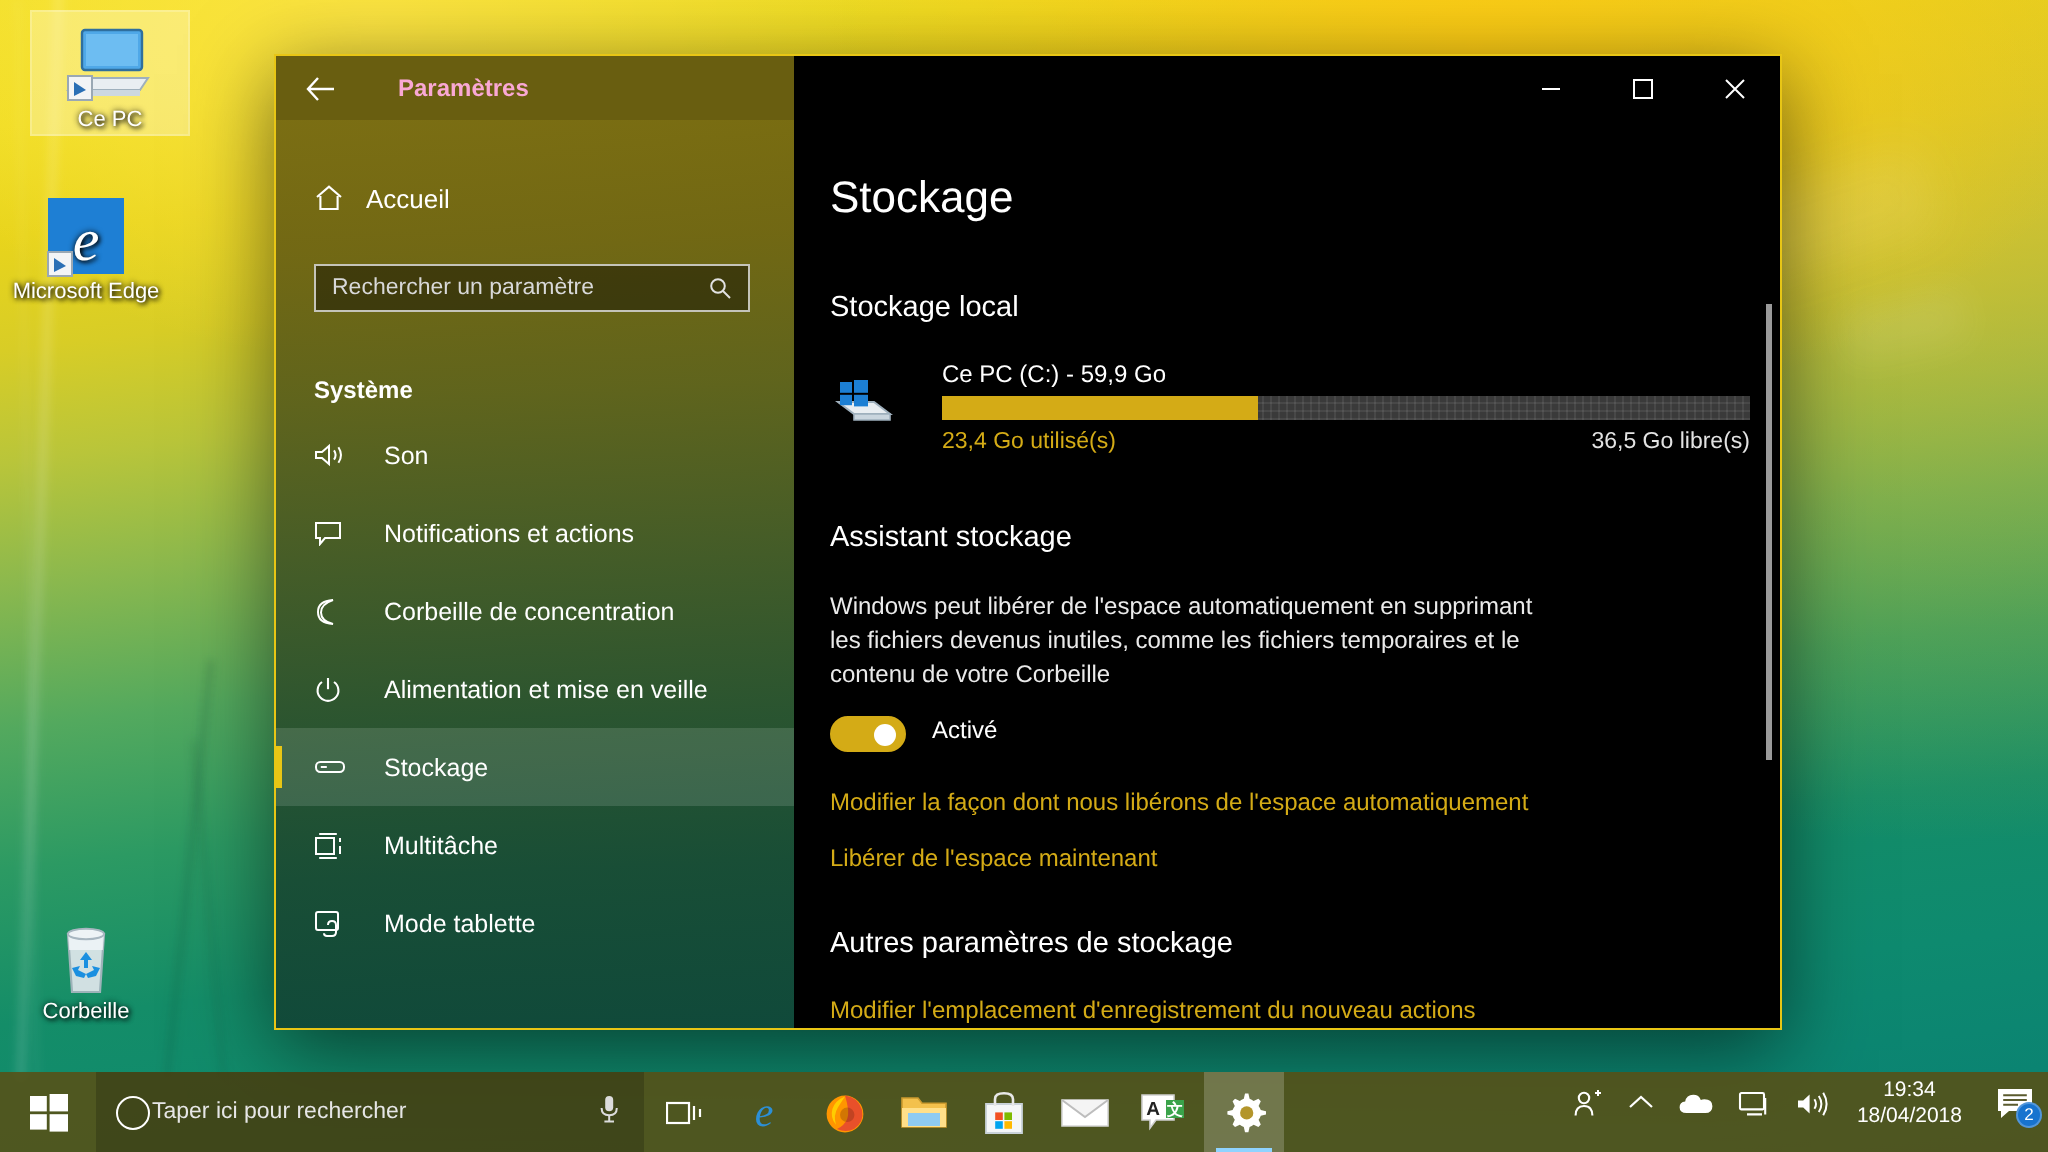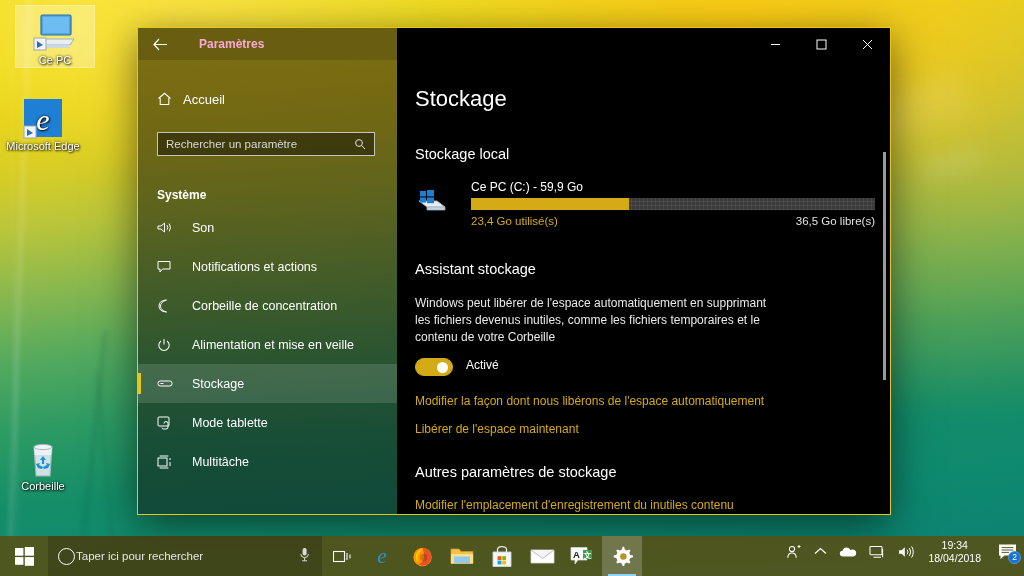--- a/index.html
+++ b/index.html
@@ -245,21 +245,21 @@
       <svg width="42" height="42" viewBox="0 0 42 42">
         <rect x="2" y="1" width="38" height="38" fill="#1e7fd4"></rect>
         <text x="21" y="32" font-family="Liberation Serif, serif" font-size="30" fill="#ffffff" text-anchor="middle" font-style="italic">e</text>
         <rect x="2" y="28" width="12" height="12" fill="#f2f4f6" stroke="#9aa8b4" stroke-width="1"></rect>
         <path d="M5 38 L5 31 L11 35 Z" fill="#2a6fb5"></path>
       </svg>
     </div>
     <div>Microsoft Edge</div>
   </div>
 
-  <div class="icon-cell" style="left:4px; top:432px;">
+  <div class="icon-cell" style="left:4px; top:452px;">
     <div class="glyph">
       <svg width="40" height="42" viewBox="0 0 40 42">
         <path d="M11 9 L29 9 L27 38 L13 38 Z" fill="#dfe7ec" stroke="#a8b6c0" stroke-width="1.1" opacity="0.93"></path>
         <path d="M11 9 L29 9 L28.4 17 L11.6 17 Z" fill="#f0f5f8" opacity="0.85"></path>
         <ellipse cx="20" cy="9" rx="9" ry="2.6" fill="#eef3f6" stroke="#a8b6c0" stroke-width="1"></ellipse>
         <g fill="#1a8fe0">
           <path d="M17 22 L20 18 L23 22 L21 22 L21 26 L19 26 L19 22 Z"></path>
           <path d="M15 30 L13 26 L17 25 L16 27 L20 29 L19 31 Z"></path>
           <path d="M25 30 L27 26 L23 25 L24 27 L20 29 L21 31 Z"></path>
         </g>
@@ -373,35 +373,35 @@
                 <rect x="1" y="3" width="14" height="5" rx="2.2" fill="none" stroke="#fff" stroke-width="1"></rect>
                 <path d="M3.4 5.5 L6.4 5.5" stroke="#fff" stroke-width="1"></path>
               </svg>
           </span>
           <span class="lbl">Stockage</span>
         </div>
 
         <div class="nav-item">
           <span class="ico">
             <svg width="15" height="14" viewBox="0 0 15 14">
+              <rect x="1" y="3" width="9" height="8" fill="none" stroke="#fff" stroke-width="1"></rect>
+              <path d="M2.6 1 L11.4 1 M2.6 13 L11.4 13 M13 3 L13 5 M13 7 L13 11" stroke="#fff" stroke-width="1"></path>
+            </svg>
+          </span>
+          <span class="lbl">Multitâche</span>
+        </div>
+
+        <div class="nav-item">
+          <span class="ico">
+            <svg width="15" height="14" viewBox="0 0 15 14">
               <rect x="1" y="1" width="11" height="9" rx="1" fill="none" stroke="#fff" stroke-width="1"></rect>
               <path d="M7 7.5 Q7 5.5 9 5.5 Q11 5.5 11 7.6 L11 11 Q11 13 9 13 L6.5 13 Q5 13 5 11.6" fill="none" stroke="#fff" stroke-width="1"></path>
             </svg>
           </span>
           <span class="lbl">Mode tablette</span>
-        </div>
-
-        <div class="nav-item">
-          <span class="ico">
-            <svg width="15" height="14" viewBox="0 0 15 14">
-              <rect x="1" y="3" width="9" height="8" fill="none" stroke="#fff" stroke-width="1"></rect>
-              <path d="M2.6 1 L11.4 1 M2.6 13 L11.4 13 M13 3 L13 5 M13 7 L13 11" stroke="#fff" stroke-width="1"></path>
-            </svg>
-          </span>
-          <span class="lbl">Multitâche</span>
         </div>
 
         <div class="nav-item">
           
           
         </div>
 
       </div>
     </div>
 
@@ -443,21 +443,21 @@
         <div class="switch">
           <div class="knob"></div>
         </div>
         <div class="toggle-lbl">Activé</div>
       </div>
 
       <a class="link">Modifier la façon dont nous libérons de l'espace automatiquement</a>
       <a class="link">Libérer de l'espace maintenant</a>
 
       <div class="sec-h mt">Autres paramètres de stockage</div>
-      <a class="link">Modifier l'emplacement d'enregistrement du inutiles contenu</a>
+      <a class="link">Modifier l'emplacement d'enregistrement du nouveau actions</a>
 
       <div id="content-scrollbar"></div>
     </div>
 
   </div>
 </div>
 
 <div id="taskbar">
 
   <div id="start-btn">

